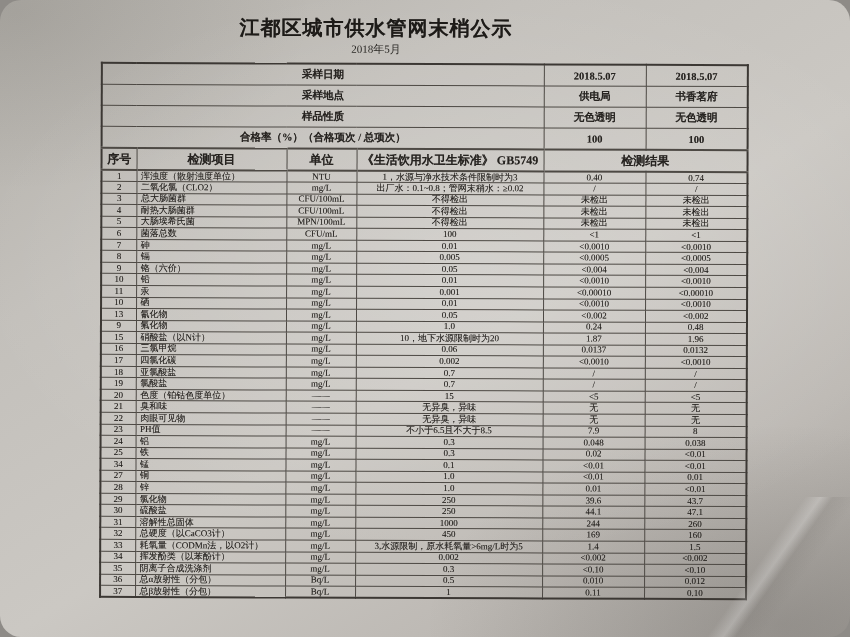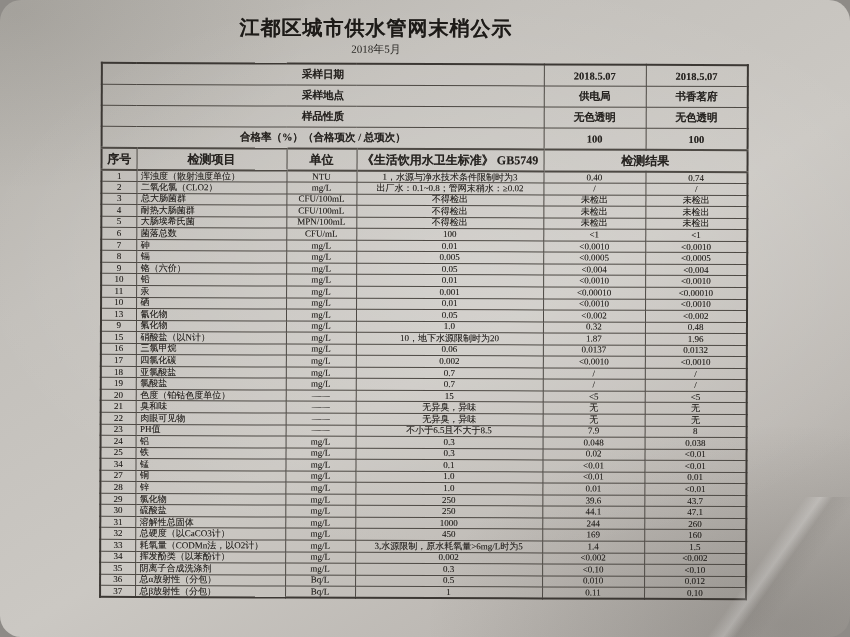--- a/index.html
+++ b/index.html
@@ -199,21 +199,21 @@
               <td>mg/L</td>
               <td>0.05</td>
               <td>&lt;0.002</td>
               <td>&lt;0.002</td>
             </tr>
             <tr>
               <td>9</td>
               <td class="item">氟化物</td>
               <td>mg/L</td>
               <td>1.0</td>
-              <td>0.32</td>
+              <td>0.24</td>
               <td>0.48</td>
             </tr>
             <tr>
               <td>15</td>
               <td class="item">硝酸盐（以N计）</td>
               <td>mg/L</td>
               <td>10，地下水源限制时为20</td>
               <td>1.87</td>
               <td>1.96</td>
             </tr>

